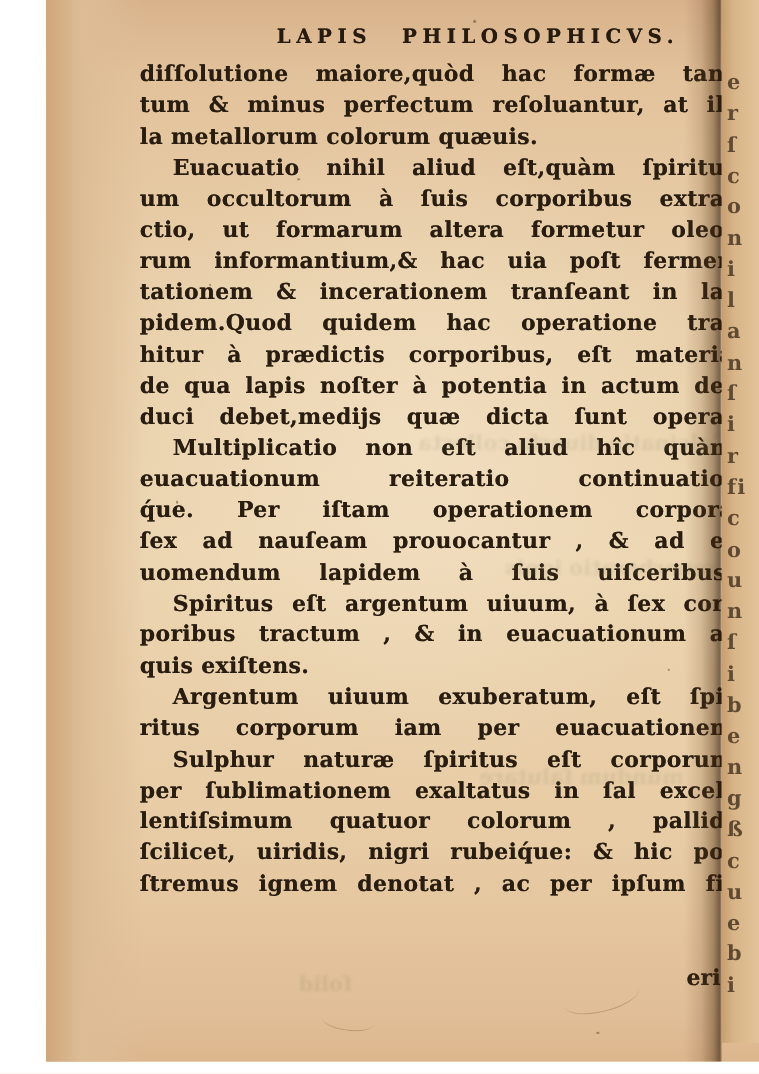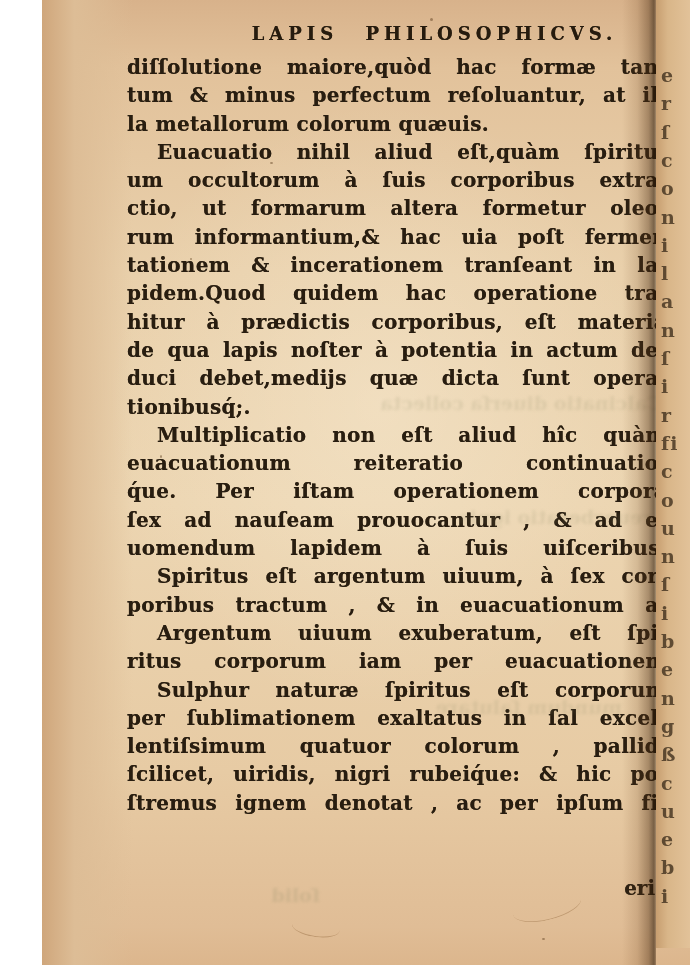--- a/index.html
+++ b/index.html
@@ -127,28 +127,28 @@
         <div class="line">la metallorum colorum quæuis.</div>
         <div class="line fill indent">Euacuatio nihil aliud eſt,quàm ſpiritu-</div>
         <div class="line fill">um occultorum à ſuis corporibus extra-</div>
         <div class="line fill">ctio, ut formarum altera formetur oleo-</div>
         <div class="line fill">rum informantium,&amp; hac uia poſt fermen</div>
         <div class="line fill">tationem &amp; incerationem tranſeant in la-</div>
         <div class="line fill">pidem.Quod quidem hac operatione tra-</div>
         <div class="line fill">hitur à prædictis corporibus, eſt materia</div>
         <div class="line fill">de qua lapis noſter à potentia in actum de-</div>
         <div class="line fill">duci debet,medijs quæ dicta ſunt opera-</div>
-        <div class="line">tionibusq́;.</div>
         <div class="line fill indent">Multiplicatio non eſt aliud hîc quàm</div>
         <div class="line fill">euacuationum reiteratio continuatio-</div>
         <div class="line fill">q́ue. Per iſtam operationem corpora</div>
         <div class="line fill">ſex ad nauſeam prouocantur , &amp; ad e-</div>
         <div class="line fill">uomendum lapidem à ſuis uiſceribus.</div>
         <div class="line fill indent">Spiritus eſt argentum uiuum, à ſex cor-</div>
         <div class="line fill">poribus tractum , &amp; in euacuationum a-</div>
+        <div class="line">quis exiſtens.</div>
         <div class="line fill indent">Argentum uiuum exuberatum, eſt ſpi-</div>
         <div class="line fill">ritus corporum iam per euacuationem</div>
         <div class="line fill indent">Sulphur naturæ ſpiritus eſt corporum</div>
         <div class="line fill">per ſublimationem exaltatus in ſal excel-</div>
         <div class="line fill">lentiſsimum quatuor colorum , pallidi</div>
         <div class="line fill">ſcilicet, uiridis, nigri rubeiq́ue: &amp; hic po-</div>
         <div class="line fill">ſtremus ignem denotat , ac per ipſum fi-</div>
       </div>
 
     <div class="catchword-line">eri</div>

